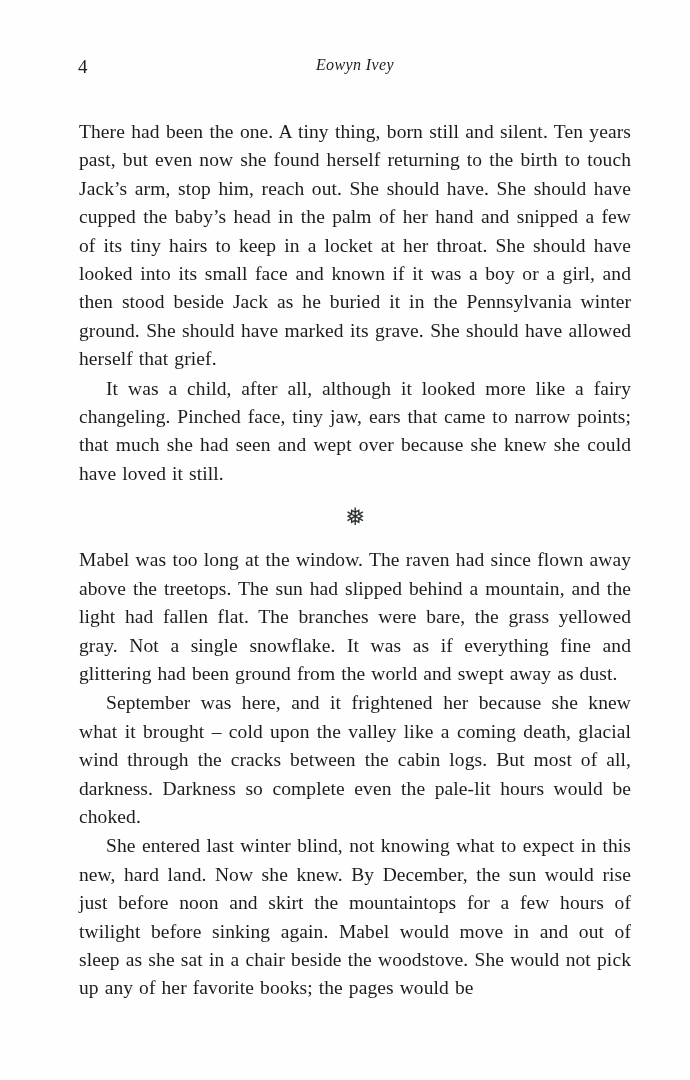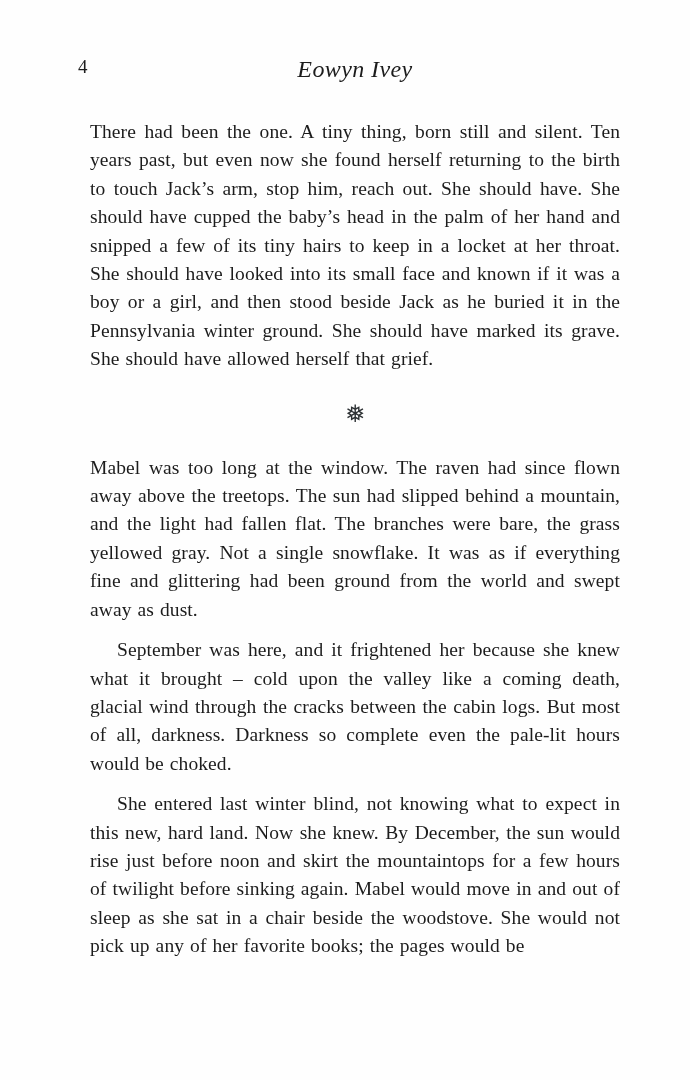--- a/index.html
+++ b/index.html
@@ -27,29 +27,29 @@
     position: absolute;
     left: 0;
     top: 0;
     font-size: 19px;
     letter-spacing: 0.3px;
   }
   .running-head {
     display: block;
     text-align: center;
     font-style: italic;
-    font-size: 24px;
+    font-size: 16px;
     letter-spacing: 0.4px;
   }
   .body-text {
     margin: 36px 58px 0 78px;
     width: 554px;
   }
   .para {
-    margin: 12px;
+    margin: 1px;
     font-size: 19.5px;
     line-height: 28.4px;
     text-align: justify;
     text-justify: inter-word;
     letter-spacing: 0.1px;
     word-spacing: 1px;
     hyphens: none;
   }
   .para.indent {
     text-indent: 27px;
@@ -75,20 +75,21 @@
 
   <div class="header">
     <span class="page-number">4</span>
     <span class="running-head">Eowyn Ivey</span>
   </div>
 
   <div class="body-text">
 
     <p class="para">There had been the one. A tiny thing, born still and silent. Ten years past, but even now she found herself returning to the birth to touch Jack’s arm, stop him, reach out. She should have. She should have cupped the baby’s head in the palm of her hand and snipped a few of its tiny hairs to keep in a locket at her throat. She should have looked into its small face and known if it was a boy or a girl, and then stood beside Jack as he buried it in the Pennsylvania winter ground. She should have marked its grave. She should have allowed herself that grief.</p>
 
+    <p class="para indent">It was a child, after all, although it looked more like a fairy changeling. Pinched face, tiny jaw, ears that came to narrow points; that much she had seen and wept over because she knew she could have loved it still.</p>
 
     <div class="ornament-row">
       <span class="snowflake">❅</span>
     </div>
 
     <p class="para">Mabel was too long at the window. The raven had since flown away above the treetops. The sun had slipped behind a mountain, and the light had fallen flat. The branches were bare, the grass yellowed gray. Not a single snowflake. It was as if everything fine and glittering had been ground from the world and swept away as dust.</p>
 
     <p class="para indent">September was here, and it frightened her because she knew what it brought – cold upon the valley like a coming death, glacial wind through the cracks between the cabin logs. But most of all, darkness. Darkness so complete even the pale-lit hours would be choked.</p>
 
     <p class="para indent">She entered last winter blind, not knowing what to expect in this new, hard land. Now she knew. By December, the sun would rise just before noon and skirt the mountaintops for a few hours of twilight before sinking again. Mabel would move in and out of sleep as she sat in a chair beside the woodstove. She would not pick up any of her favorite books; the pages would be</p>

